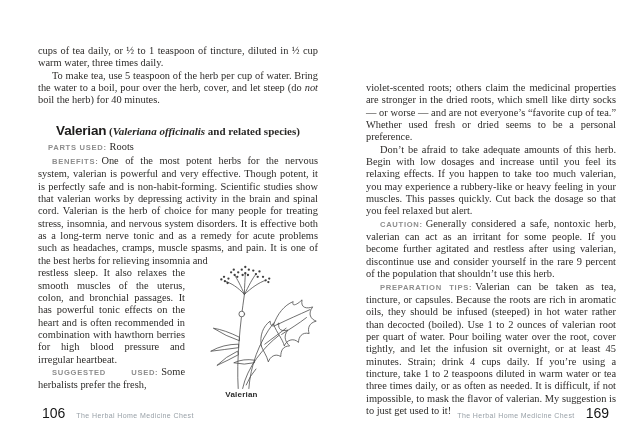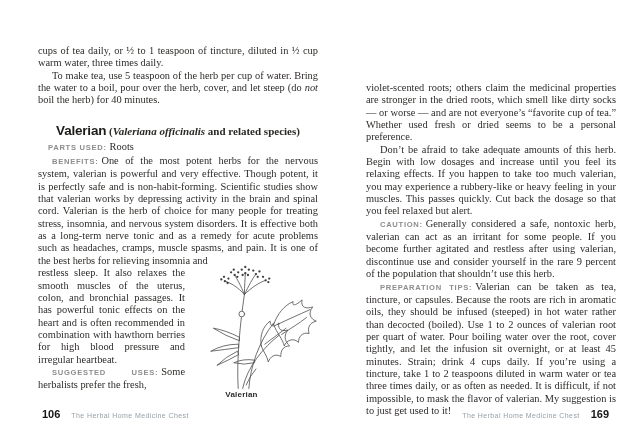--- a/index.html
+++ b/index.html
@@ -30,21 +30,21 @@
   .wrap-text{width:147px;}
   .figure{width:133px;margin-top:-12px;position:relative;}
   .figure svg{display:block;margin:0 auto;}
   .figcaption{
     font-family:"Liberation Sans", sans-serif;font-weight:bold;font-size:8px;color:#2b2b2b;
     text-align:center;margin-top:1px;letter-spacing:0.2px;transform:translateX(-10px);
   }
   .footer{position:absolute;bottom:26px;white-space:nowrap;}
   #footer-left{left:42px;}
   #footer-right{right:31px;text-align:right;}
-  .pagenum{font-family:"Liberation Sans", sans-serif;font-weight:bold;font-size:11px;color:#161616;}
+  .pagenum{font-family:"Liberation Sans", sans-serif;font-weight:normal;font-size:14px;color:#161616;}
   .booktitle{
     font-family:"Liberation Sans", sans-serif;font-size:7px;color:#98a0a7;letter-spacing:0.4px;
   }
   #footer-left .booktitle{margin-left:11px;}
   #footer-right .booktitle{margin-right:11px;}
   .plant{stroke:#4d4d4d;stroke-width:0.9;fill:none;stroke-linecap:round;}
   .plant-dot{fill:#3f3f3f;stroke:none;}
 </style>
 </head>
 <body>
@@ -57,21 +57,21 @@
 
     <h2><span class="h-name">Valerian</span><span class="h-paren"> (</span><span class="h-latin">Valeriana officinalis</span><span class="h-rest"> and related species)</span></h2>
 
     <p class="parts-line"><span class="label label-gap">PARTS USED:</span><span>Roots</span></p>
 
     <p class="indent"><span class="label label-gap">BENEFITS:</span><span>One of the most potent herbs for the nervous system, valerian is powerful and very effective. Though potent, it is perfectly safe and is non-habit-forming. Scientific studies show that valerian works by depressing activity in the brain and spinal cord. Valerian is the herb of choice for many people for treating stress, insomnia, and nervous system disorders. It is effective both as a long-term nerve tonic and as a remedy for acute problems such as headaches, cramps, muscle spasms, and pain. It is one of the best herbs for relieving insomnia and</span></p>
 
     <div class="wrap-row">
       <div class="wrap-text">
         <p>restless sleep. It also relaxes the smooth muscles of the uterus, colon, and bronchial passages. It has powerful tonic effects on the heart and is often recommended in combination with hawthorn berries for high blood pressure and irregular heartbeat.</p>
-        <p class="indent"><span class="label label-gap">SUGGESTED USES:</span><span>Some herbalists prefer the fresh,</span></p>
+        <p class="indent"><span class="label label-gap">SUGGESTED USED:</span><span>Some herbalists prefer the fresh,</span></p>
       </div>
       <figure class="figure" style="margin:0;margin-top:-12px;">
         <svg width="133" height="134" viewBox="0 0 150 150">
           <g class="plant">
 
             <path d="M60,150 C58,118 62,78 67,44"></path>
 
             <path d="M72,150 C74,124 83,98 100,76"></path>
             <path d="M65,150 C70,126 88,104 106,90"></path>
 

